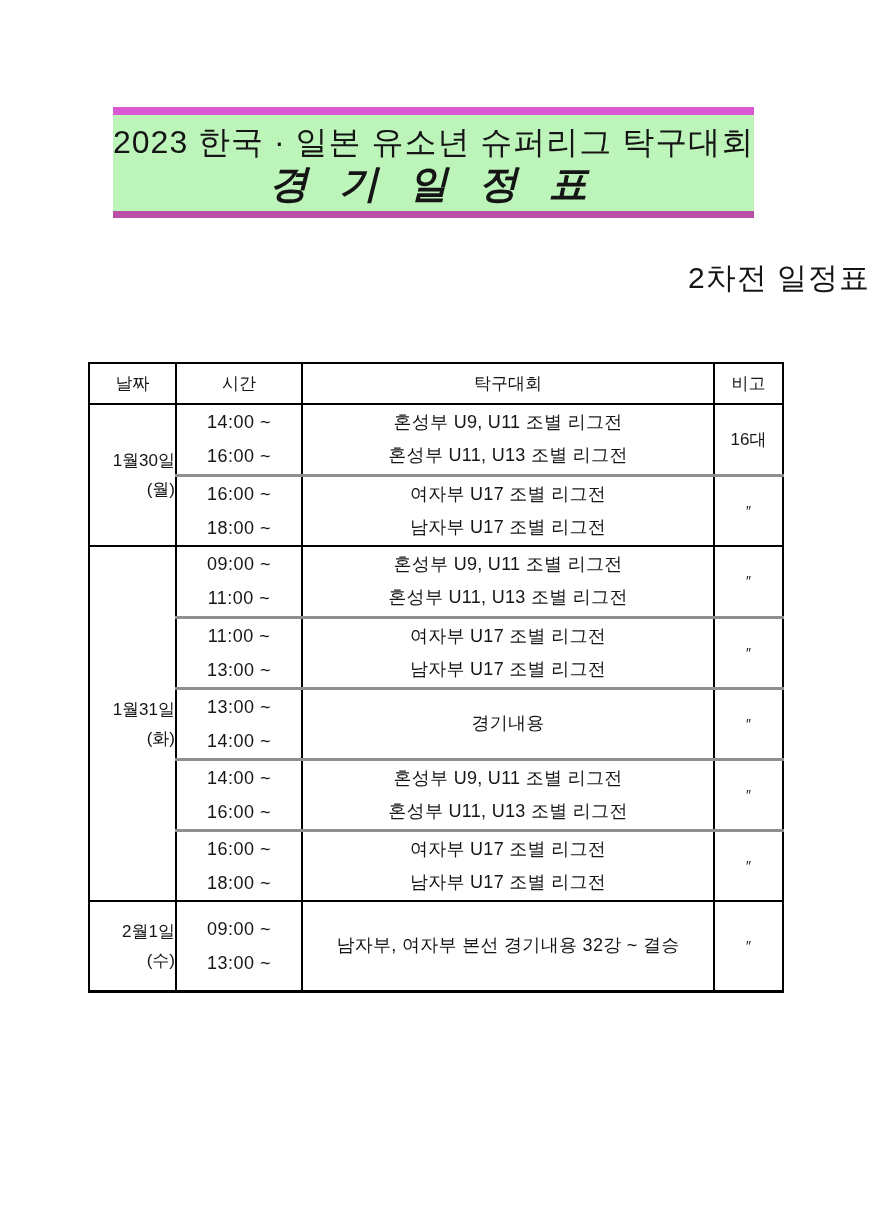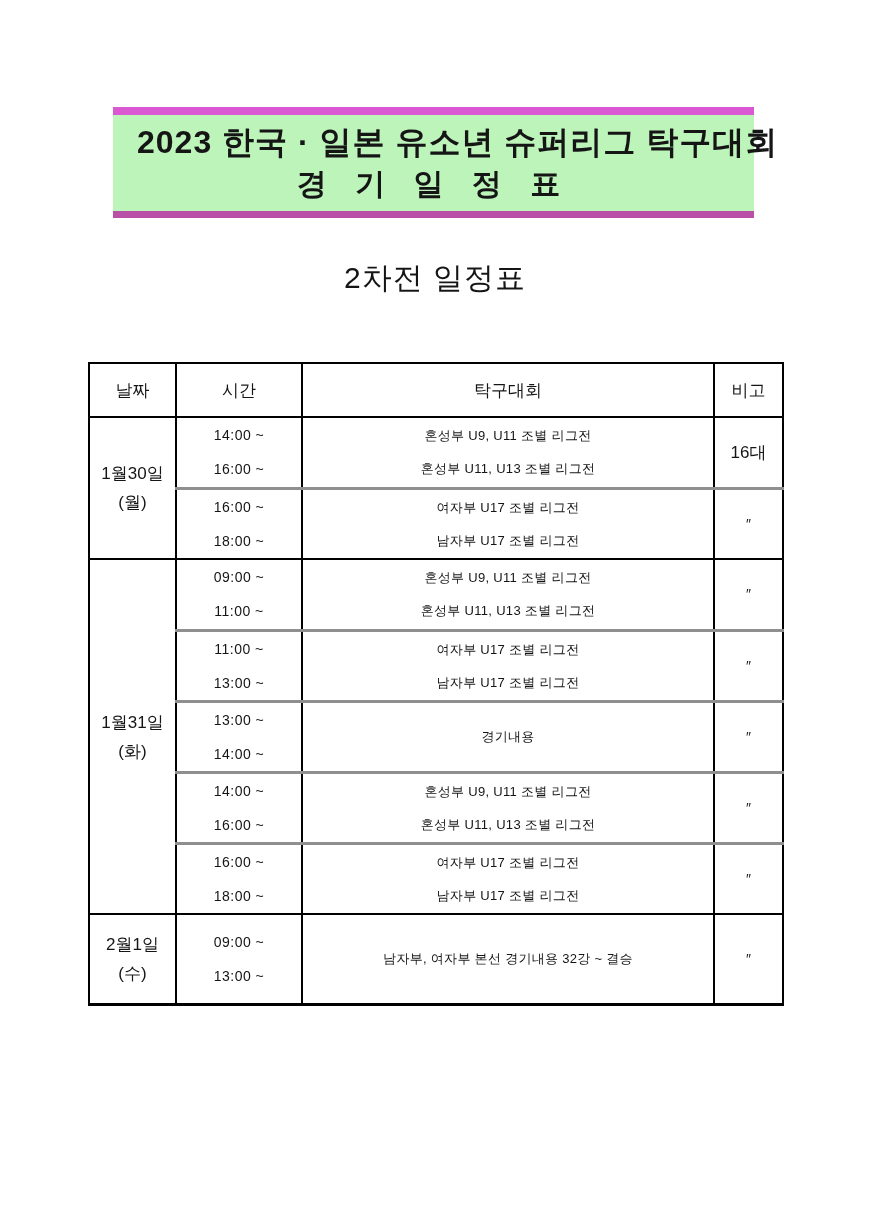--- a/index.html
+++ b/index.html
@@ -15,58 +15,58 @@
 
   
   .banner { position:absolute; left:113px; top:107px; width:641px; }
   .banner .bar-top { height:8px; }
   .banner .bar-bottom { height:7px; }
   .banner .green {
     padding:5px 0 7px 0;
     text-align:center;
   }
   .banner .t1 {
-    font-size:32px; font-weight:700; letter-spacing:1px;
-    line-height:44px; white-space:nowrap;padding-left:24px;
+    font-size:32px; font-weight:400; letter-spacing:1px;
+    line-height:44px; white-space:nowrap;
   }
   .banner .t2 {
-    font-size:30px; font-weight:700; letter-spacing:10px;
-    line-height:40px; white-space:nowrap;
+    font-size:39px; font-weight:700; letter-spacing:10px;
+    line-height:40px; white-space:nowrap;font-style:italic;
   }
 
   
   .subtitle {
     position:absolute; left:0; top:256px; width:870px;
-    text-align:center; font-size:30px; font-weight:500; letter-spacing:1px;
+    text-align:right; font-size:30px; font-weight:500; letter-spacing:1px;
     line-height:44px;
   }
 
   
   table.schedule {
     position:absolute; left:88px; top:362px;
     border-collapse:collapse; table-layout:fixed;
     border:2px solid #000; border-bottom:3px solid #000;
     font-size:17px;
   }
   .schedule th, .schedule td {
     border:2px solid #000;
     text-align:center; vertical-align:middle;
     padding:0; overflow:hidden;
     font-weight:400;
   }
-  .schedule thead tr { height:54px; }
+  .schedule thead tr { height:41px; }
   .schedule tbody tr { height:71px; }
   .schedule tbody tr.tall { height:90px;margin-left:22px; }
   .schedule tr.subrow > td { border-top:3px solid #8f8f8f; }
 
   .cell-2line div { line-height:33px; }
   .cell-2line div:empty { display:none; }
-  .date-cell div { line-height:29px; font-size:17px; }
-  .time-cell div { font-size:14px; line-height:34px; letter-spacing:0.5px; }
-  .content-cell div { font-size:13px; letter-spacing:0.3px; }
+  .date-cell div { line-height:29px; font-size:17px;text-align:right; }
+  .time-cell div { font-size:18px; line-height:34px; letter-spacing:0.5px; }
+  .content-cell div { font-size:18px; letter-spacing:0.3px; }
   .note-cell { font-size:17px; }
   .note-cell .ditto { font-size:14px; color:#222; }
 </style>
 </head>
 <body>
 
 <div id="page">
 
   <div class="banner">
     <div class="bar-top" style="background: rgb(218, 88, 210);"></div>

